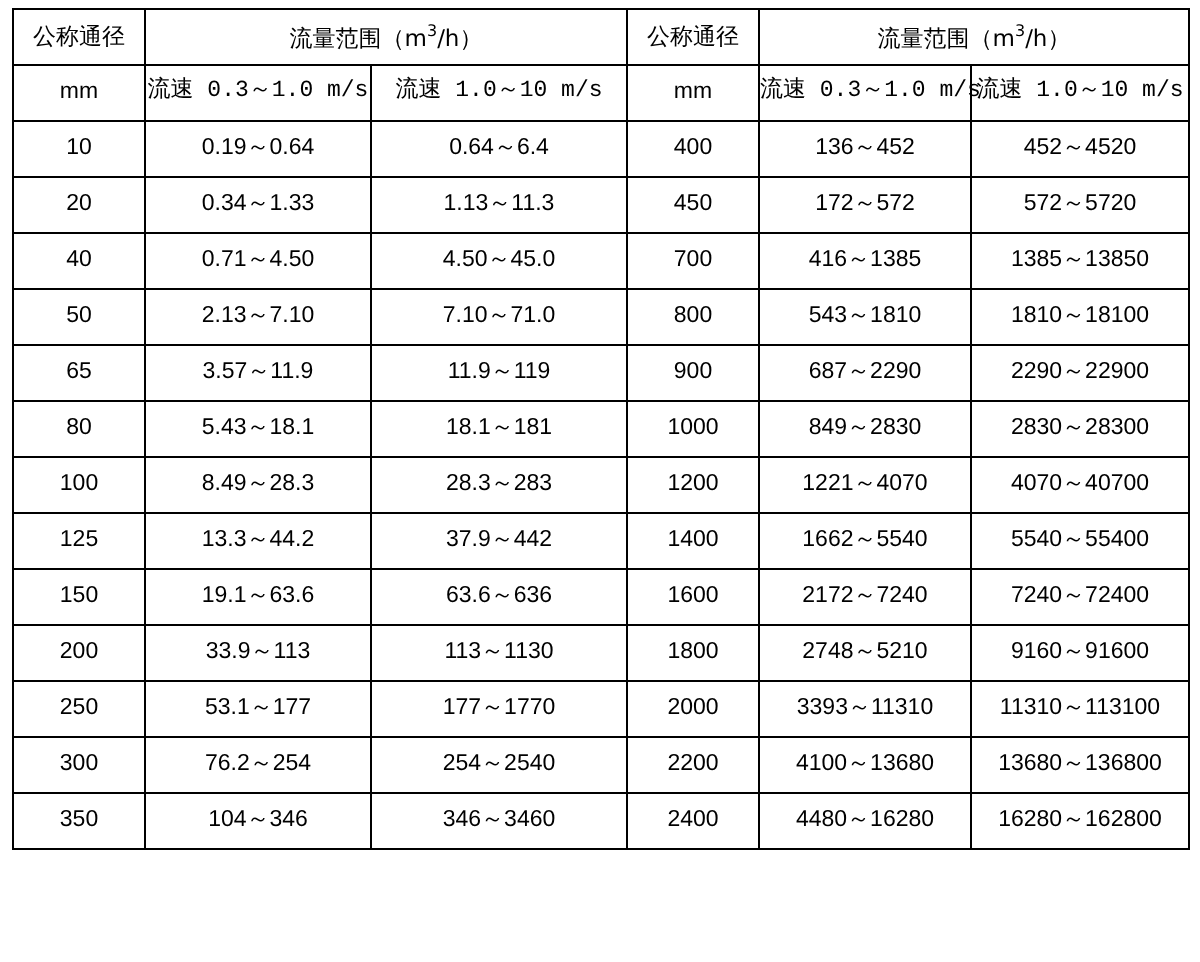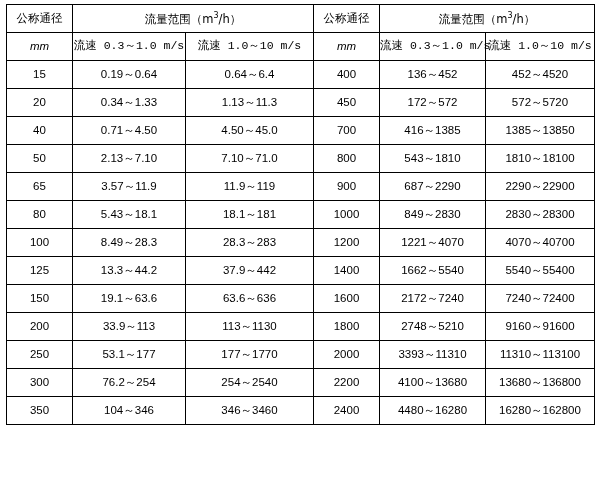--- a/index.html
+++ b/index.html
@@ -44,21 +44,20 @@
     font-family: "DejaVu Sans", sans-serif;
   }
   .hdr-sub {
     font-size: 11px;
     height: 26px;
     font-family: Liberation Mono, monospace;
   }
   .unit-cell {
     font-size: 11.5px;
     font-family: "Liberation Sans", sans-serif;
-    font-style: italic;
   }
   .col-dn { width: 66px; }
   .col-a  { width: 113px; }
   .col-b  { width: 128px; }
   .col-dn2 { width: 66px; }
   .col-c  { width: 106px; }
   .col-d  { width: 109px; }
   .sup { font-size: 8px; vertical-align: super; }
   .dn-val { font-size: 11.5px; }
   .val { font-size: 11.5px; }
@@ -87,21 +86,21 @@
         <th class="hdr-sub unit-cell">mm</th>
         <th class="hdr-sub">流速 0.3～1.0 m/s</th>
         <th class="hdr-sub">流速 1.0～10 m/s</th>
         <th class="hdr-sub unit-cell">mm</th>
         <th class="hdr-sub">流速 0.3～1.0 m/s</th>
         <th class="hdr-sub">流速 1.0～10 m/s</th>
       </tr>
     </thead>
     <tbody id="table-body">
         <tr>
-          <td class="dn-val">15</td>
+          <td class="dn-val">10</td>
           <td class="val">0.19～0.64</td>
           <td class="val">0.64～6.4</td>
           <td class="dn-val">400</td>
           <td class="val">136～452</td>
           <td class="val">452～4520</td>
         </tr>
         <tr>
           <td class="dn-val">20</td>
           <td class="val">0.34～1.33</td>
           <td class="val">1.13～11.3</td>

